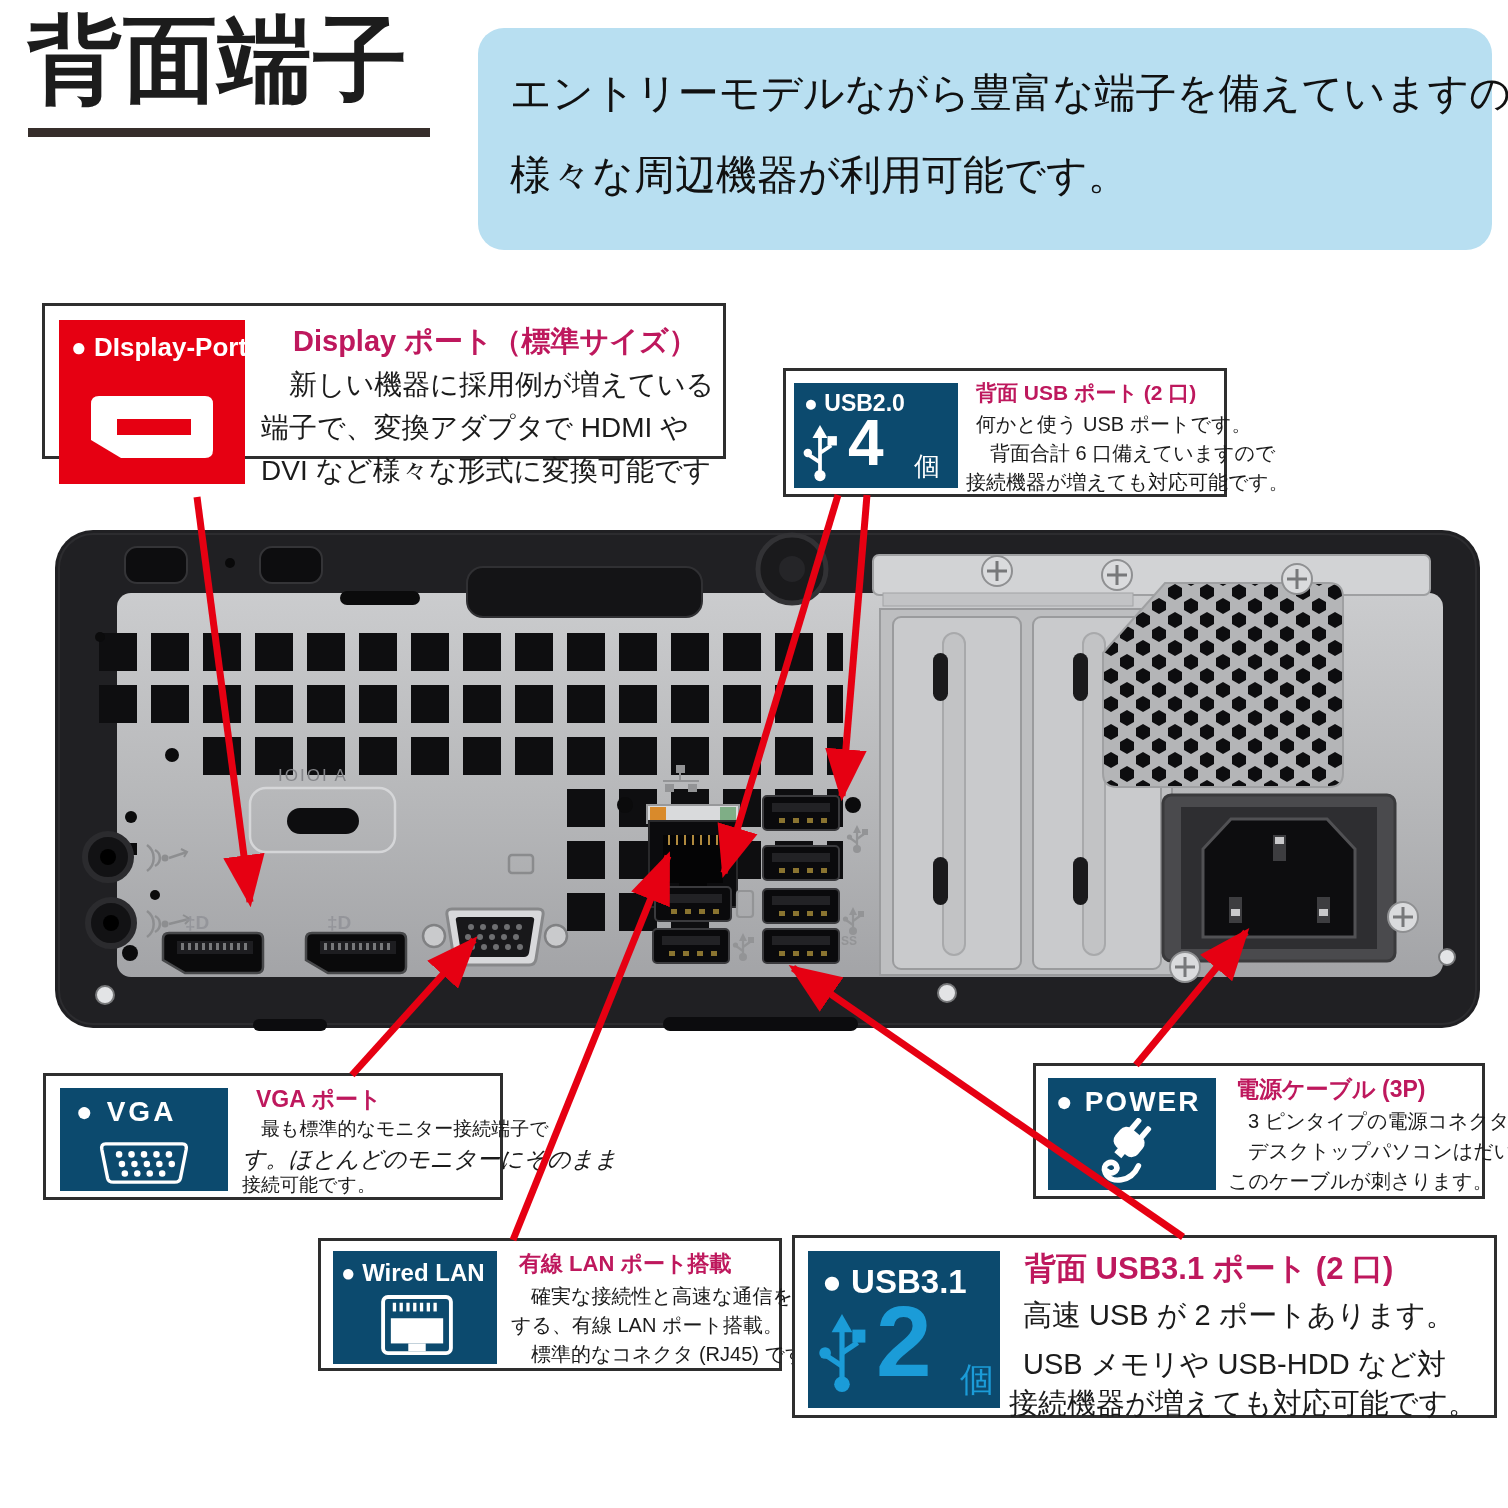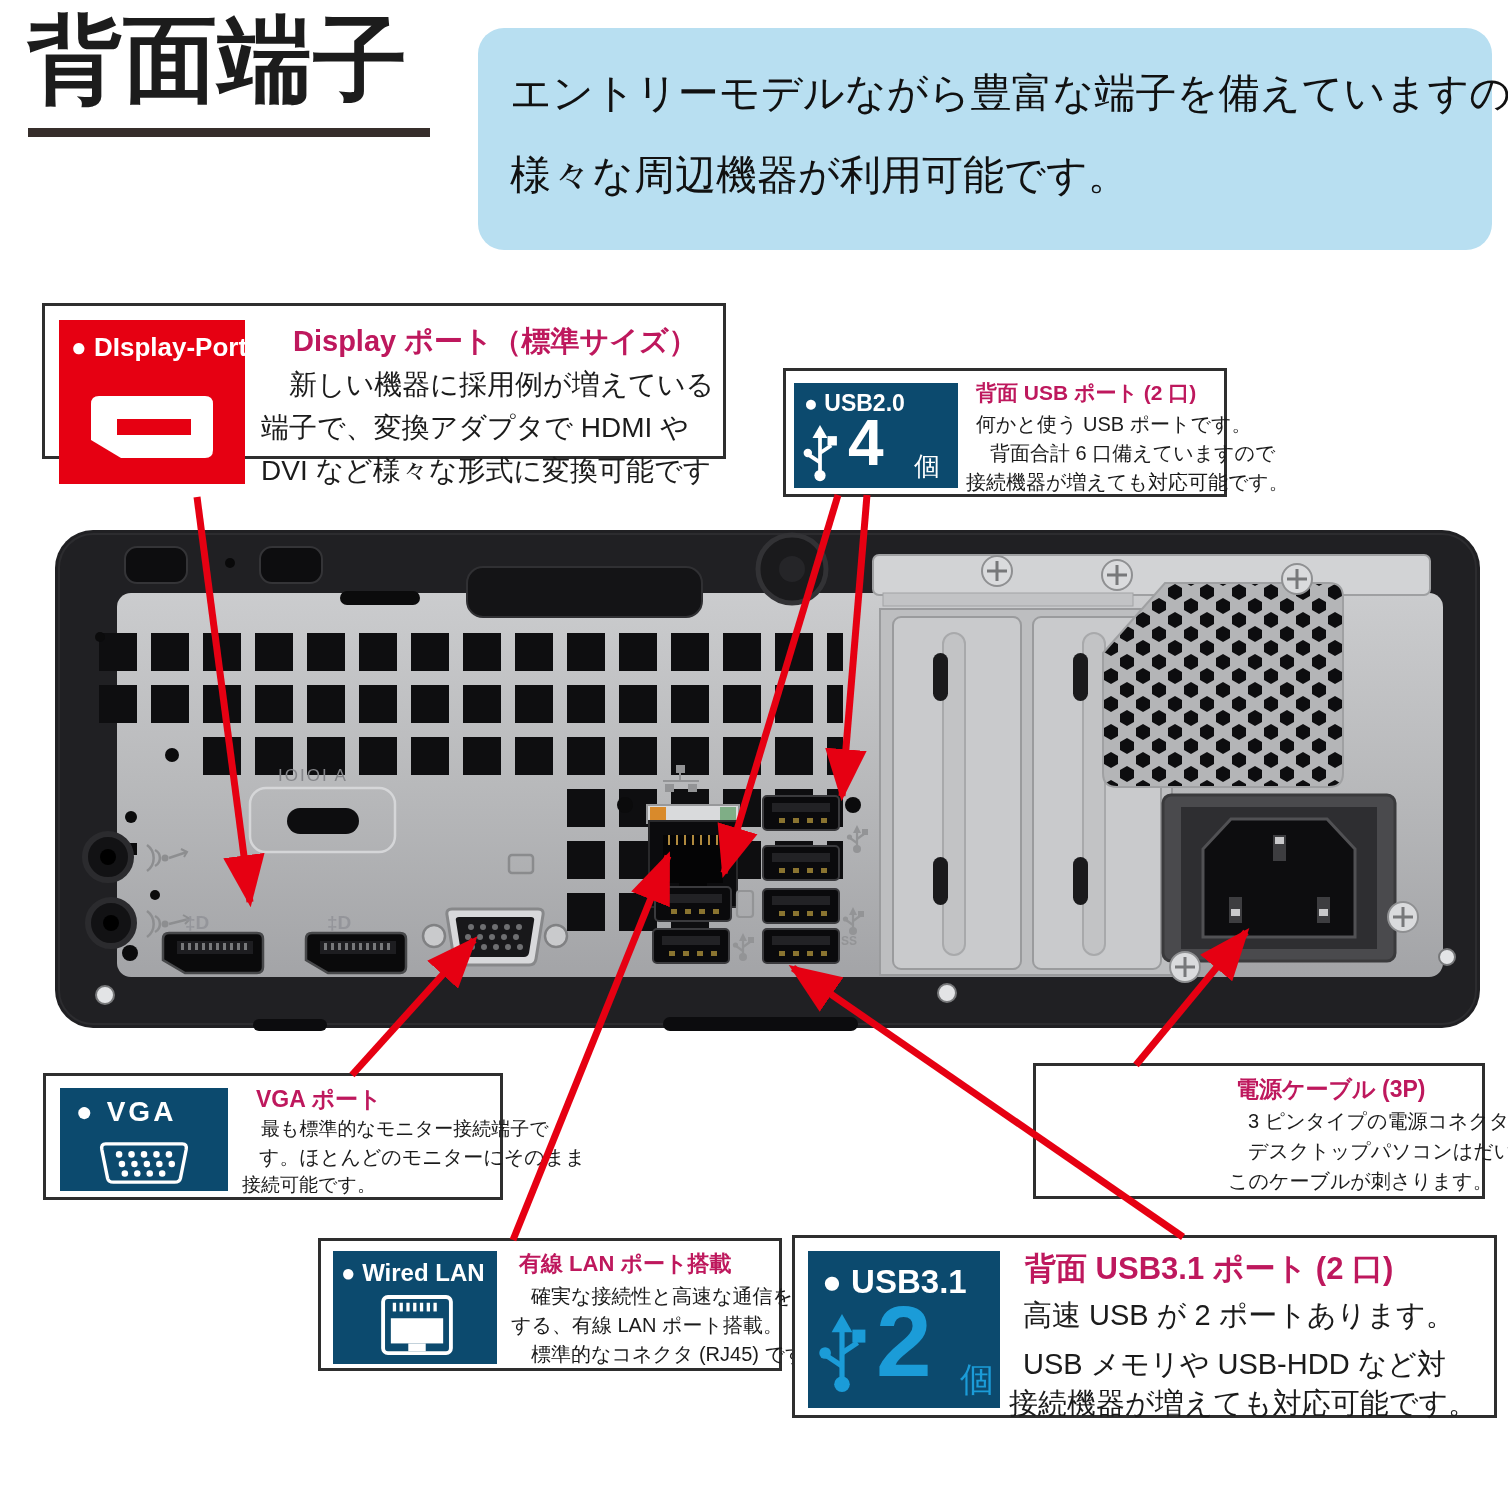--- a/index.html
+++ b/index.html
@@ -362,21 +362,21 @@
             <circle cx="79" cy="25" r="3.4"></circle>
           <circle cx="30" cy="35" r="3.4"></circle>
             <circle cx="43" cy="35" r="3.4"></circle>
             <circle cx="56" cy="35" r="3.4"></circle>
             <circle cx="69" cy="35" r="3.4"></circle>
         </g>
       </svg>
     </div>
     <div class="co-title" style="left:210px;top:8px;font-size:23px;">VGA ポート</div>
     <div class="co-line" style="left:196px;top:40px;font-size:19px;">　最も標準的なモニター接続端子で</div>
-    <div class="co-line" style="left:213px;top:68px;font-size:20px;">す。ほとんどのモニターにそのまま</div>
+    <div class="co-line" style="left:196px;top:68px;font-size:23px;font-style:italic;">す。ほとんどのモニターにそのまま</div>
     <div class="co-line" style="left:196px;top:96px;font-size:19px;">接続可能です。</div>
   </div>
 
   <div class="callout" style="left:318px;top:1238px;width:464px;height:133px;">
     <div class="badge" style="left:12px;top:10px;width:164px;height:113px;">
       <div class="badge-label" style="left:8px;top:8px;font-size:24px;">● Wired LAN</div>
       <svg style="position:absolute;left:48px;top:44px;" width="72" height="62" viewBox="0 0 74 64">
         <rect x="2" y="2" width="70" height="58" rx="5" fill="none" stroke="#ffffff" stroke-width="4"></rect>
         <g fill="#ffffff">
           <rect x="12" y="8" width="3.4" height="9"></rect>
@@ -391,20 +391,34 @@
         </g>
       </svg>
     </div>
     <div class="co-title" style="left:198px;top:8px;font-size:22px;">有線 LAN ポート搭載</div>
     <div class="co-line" style="left:190px;top:42px;font-size:20px;">　確実な接続性と高速な通信を約束</div>
     <div class="co-line" style="left:190px;top:71px;font-size:20px;">する、有線 LAN ポート搭載。</div>
     <div class="co-line" style="left:190px;top:100px;font-size:20px;">　標準的なコネクタ (RJ45) です。</div>
   </div>
 
   <div class="callout" style="left:1033px;top:1063px;width:452px;height:136px;">
+    <div class="badge" style="left:12px;top:12px;width:168px;height:112px;">
+      <div class="badge-label" style="left:8px;top:8px;font-size:28px;letter-spacing:2px;">● POWER</div>
+      <svg style="position:absolute;left:42px;top:40px;" width="84" height="68" viewBox="0 0 90 74">
+        <g fill="#ffffff">
+          <g transform="rotate(40 45 30)">
+            <rect x="30" y="2" width="6" height="16" rx="2"></rect>
+              <rect x="44" y="2" width="6" height="16" rx="2"></rect>
+            <rect x="24" y="16" width="32" height="26" rx="9"></rect>
+              <rect x="35" y="40" width="10" height="8"></rect>
+          </g>
+          <path d="M52,52 C44,70 22,72 16,60 C11,50 24,44 28,52 C31,58 22,62 18,58" fill="none" stroke="#ffffff" stroke-width="6" stroke-linecap="round"></path>
+        </g>
+      </svg>
+    </div>
     <div class="co-title" style="left:200px;top:8px;font-size:23px;">電源ケーブル (3P)</div>
     <div class="co-line" style="left:192px;top:42px;font-size:20px;">　3 ピンタイプの電源コネクタです</div>
     <div class="co-line" style="left:192px;top:72px;font-size:20px;">　デスクトップパソコンはだいたい</div>
     <div class="co-line" style="left:192px;top:102px;font-size:20px;">このケーブルが刺さります。</div>
   </div>
 
   <div class="callout" style="left:792px;top:1235px;width:705px;height:183px;">
     <div class="badge" style="left:13px;top:13px;width:192px;height:157px;">
       <div class="badge-label" style="left:14px;top:12px;font-size:33px;">● USB3.1</div>
       <svg style="position:absolute;left:8px;top:56px;" width="52" height="92" viewBox="0 0 40 64">

